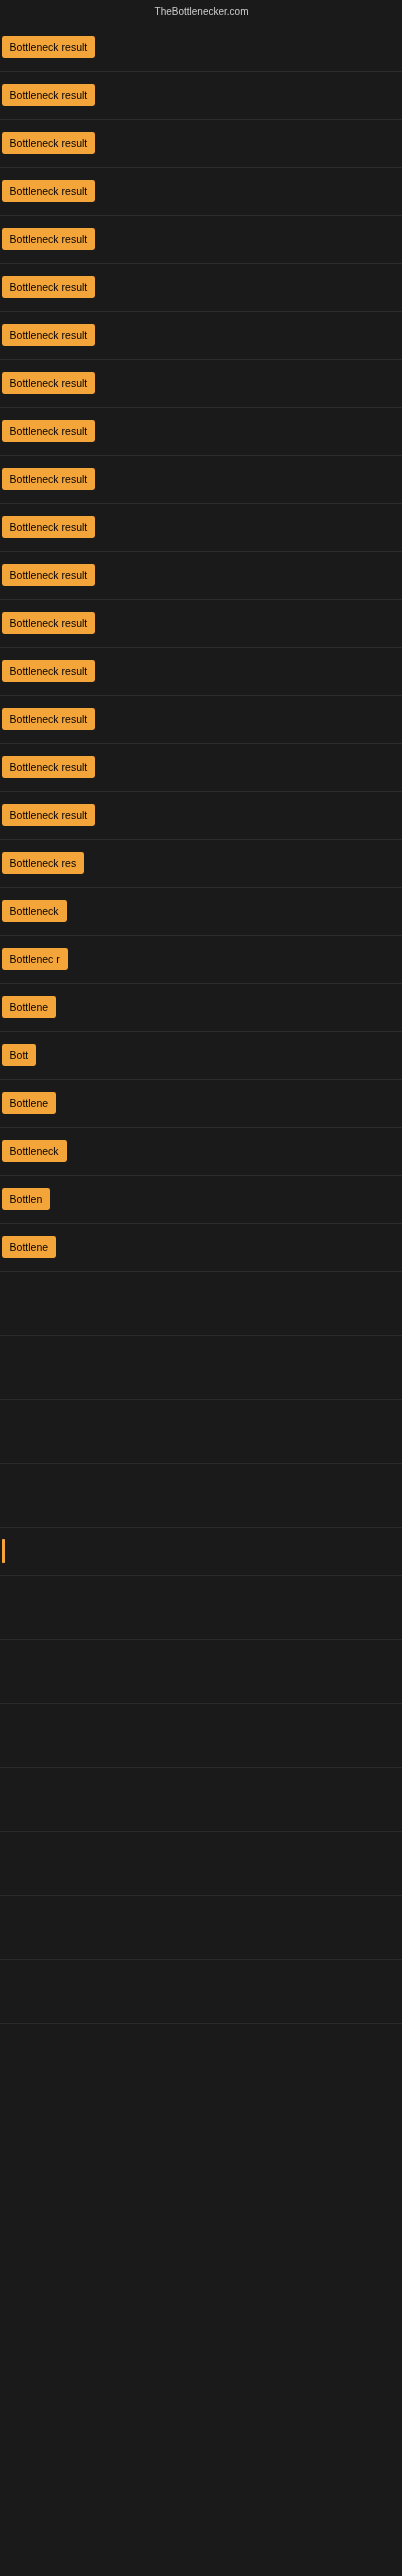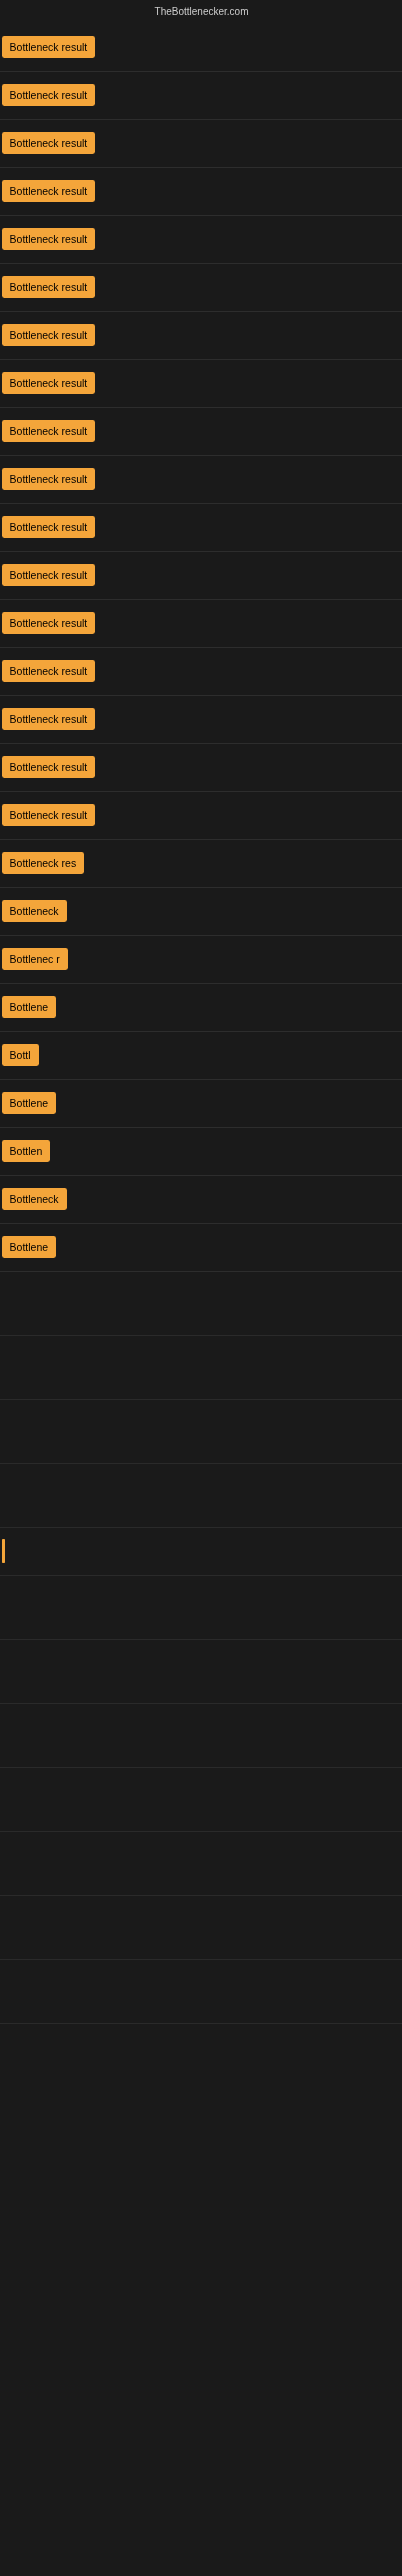--- a/index.html
+++ b/index.html
@@ -148,33 +148,33 @@
 
     <div class="row">
       <span class="bottleneck-badge">Bottlenec r</span>
     </div>
 
     <div class="row">
       <span class="bottleneck-badge">Bottlene</span>
     </div>
 
     <div class="row">
-      <span class="bottleneck-badge">Bottl</span>
+      <span class="bottleneck-badge">Bott</span>
     </div>
 
     <div class="row">
       <span class="bottleneck-badge">Bottlene</span>
     </div>
 
     <div class="row">
-      <span class="bottleneck-badge">Bottlen</span>
+      <span class="bottleneck-badge">Bottleneck</span>
     </div>
 
     <div class="row">
-      <span class="bottleneck-badge">Bottleneck</span>
+      <span class="bottleneck-badge">Bottlen</span>
     </div>
 
 
     <div class="row">
       <span class="bottleneck-badge">Bottlene</span>
     </div>
 
     <div class="empty-section"></div>
     <div class="empty-section"></div>
     <div class="empty-section"></div>

